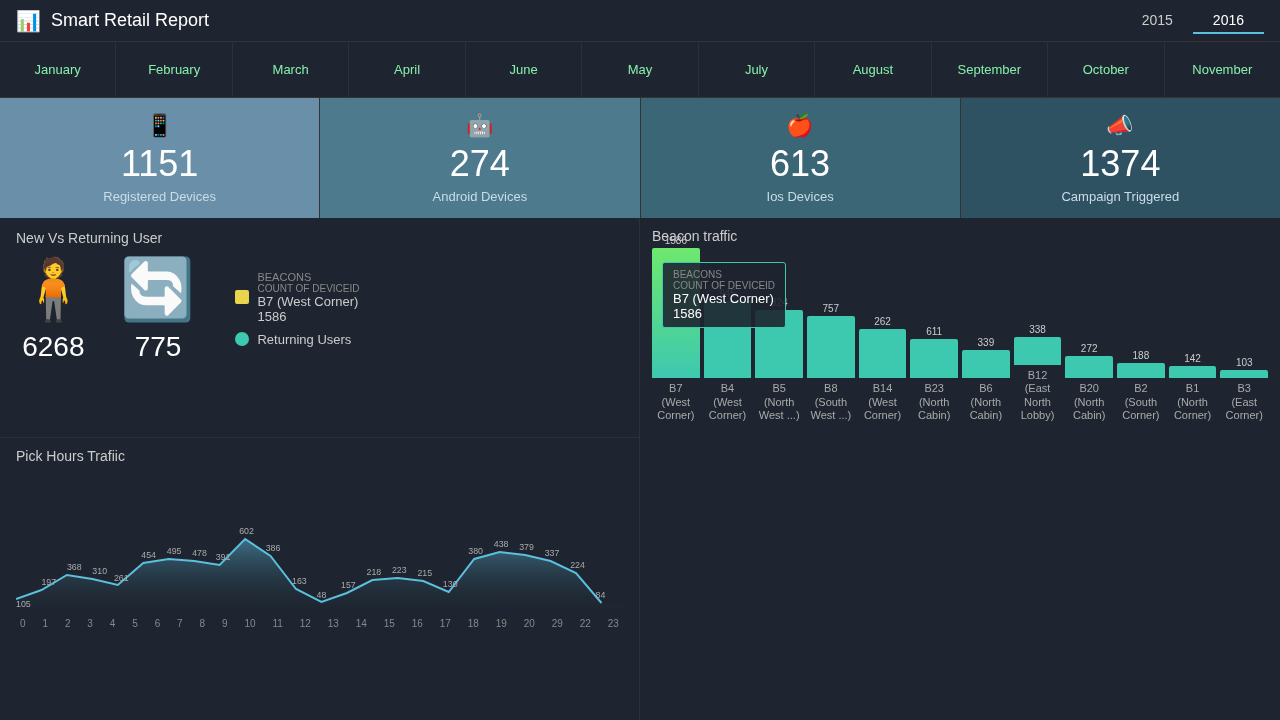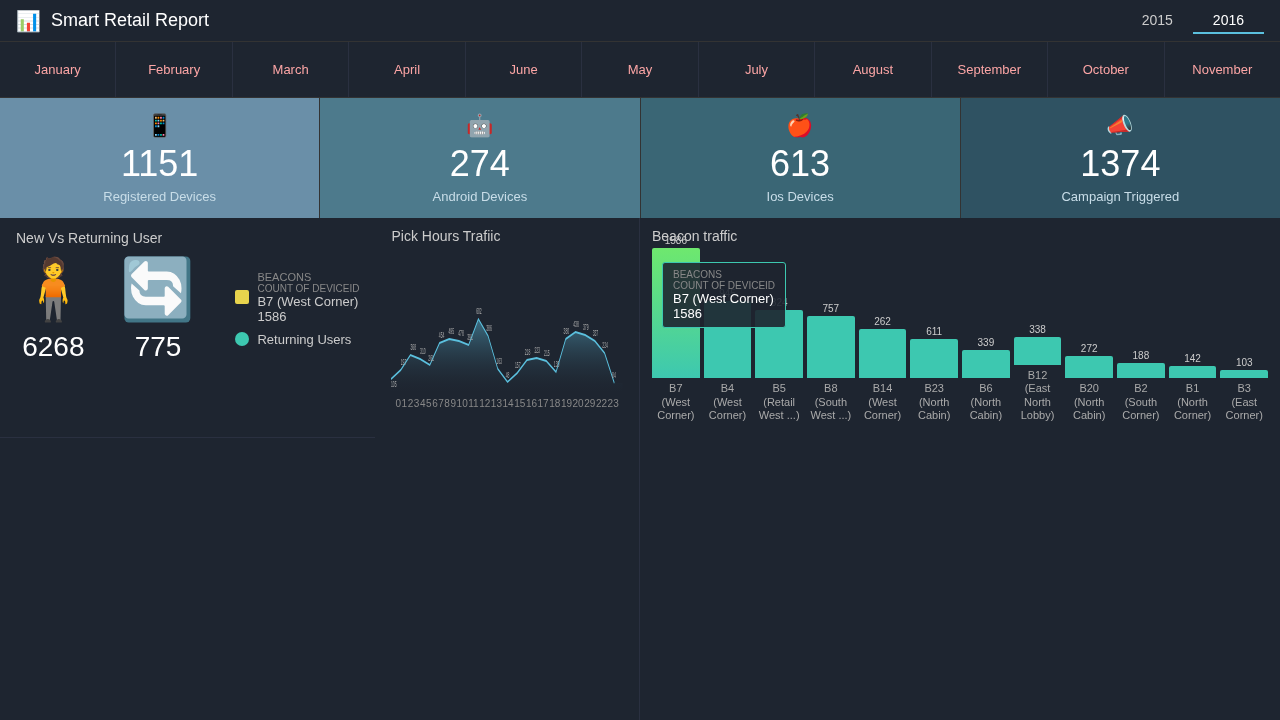--- a/index.html
+++ b/index.html
@@ -58,21 +58,21 @@
       display: flex;
       border-bottom: 1px solid #333;
       height: 56px;
     }
     .month-item {
       flex: 1;
       display: flex;
       align-items: center;
       justify-content: center;
       font-size: 13px;
-      color: #fca5a5;
+      color: #86efac;
       cursor: pointer;
       border-right: 1px solid #2a3040;
       padding: 8px 0;
     }
     .month-item:last-child { border-right: none; }
 
     
     .kpi-row {
       display: flex;
       height: 120px;
@@ -98,21 +98,21 @@
     
     .main-content {
       display: flex;
       height: calc(720px - 42px - 56px - 120px);
     }
 
     
     .left-panel {
       width: 640px;
       display: flex;
-      flex-direction: row;
+      flex-direction: column;
       border-right: 1px solid #2a3040;
     }
 
     
     .nvr-section {
       padding: 12px 16px;
       height: 220px;
       border-bottom: 1px solid #2a3040;
     }
     .section-title {
@@ -431,21 +431,21 @@
             <div class="beacon-bar-value">945</div>
             <div class="beacon-bar" style="height: 77px;"></div>
             <div class="beacon-bar-label" style="white-space: pre-line;">B4
 (West
 Corner)</div>
           </div>
           <div class="beacon-bar-group">
             <div class="beacon-bar-value">824</div>
             <div class="beacon-bar" style="height: 68px;"></div>
             <div class="beacon-bar-label" style="white-space: pre-line;">B5
-(Retail
+(North
 West ...)</div>
           </div>
           <div class="beacon-bar-group">
             <div class="beacon-bar-value">757</div>
             <div class="beacon-bar" style="height: 62px;"></div>
             <div class="beacon-bar-label" style="white-space: pre-line;">B8
 (South
 West ...)</div>
           </div>
           <div class="beacon-bar-group">

